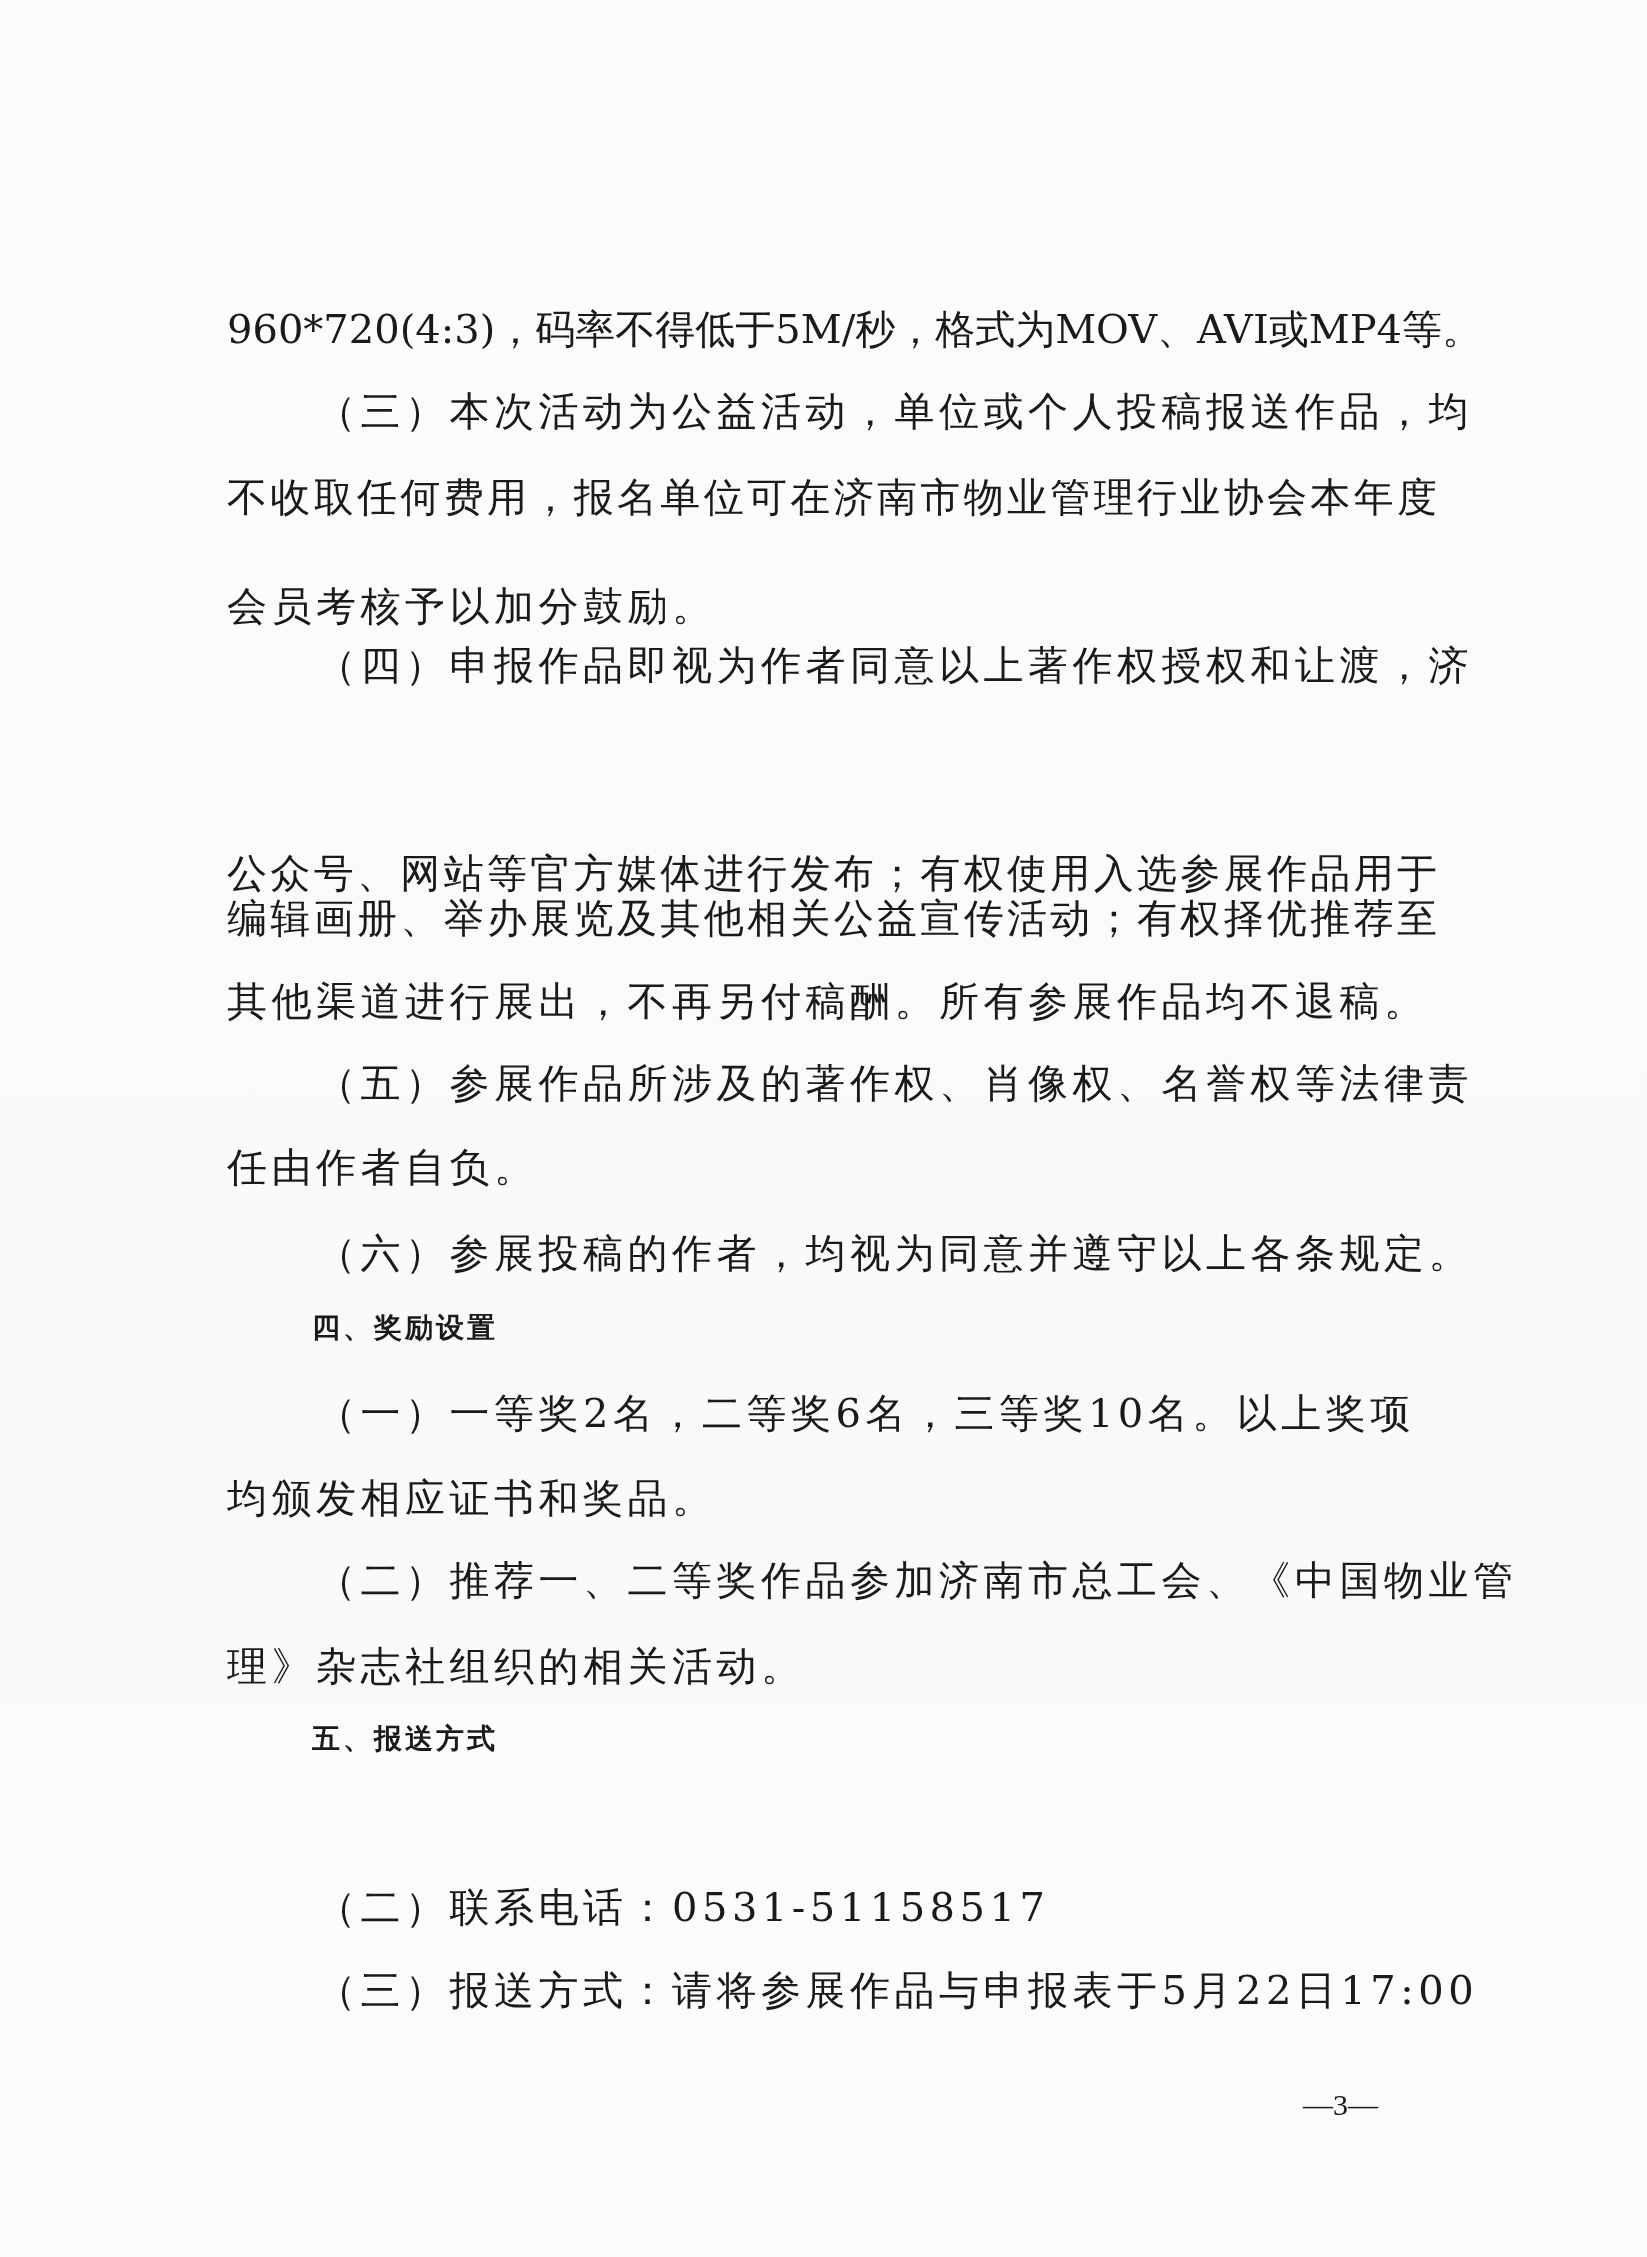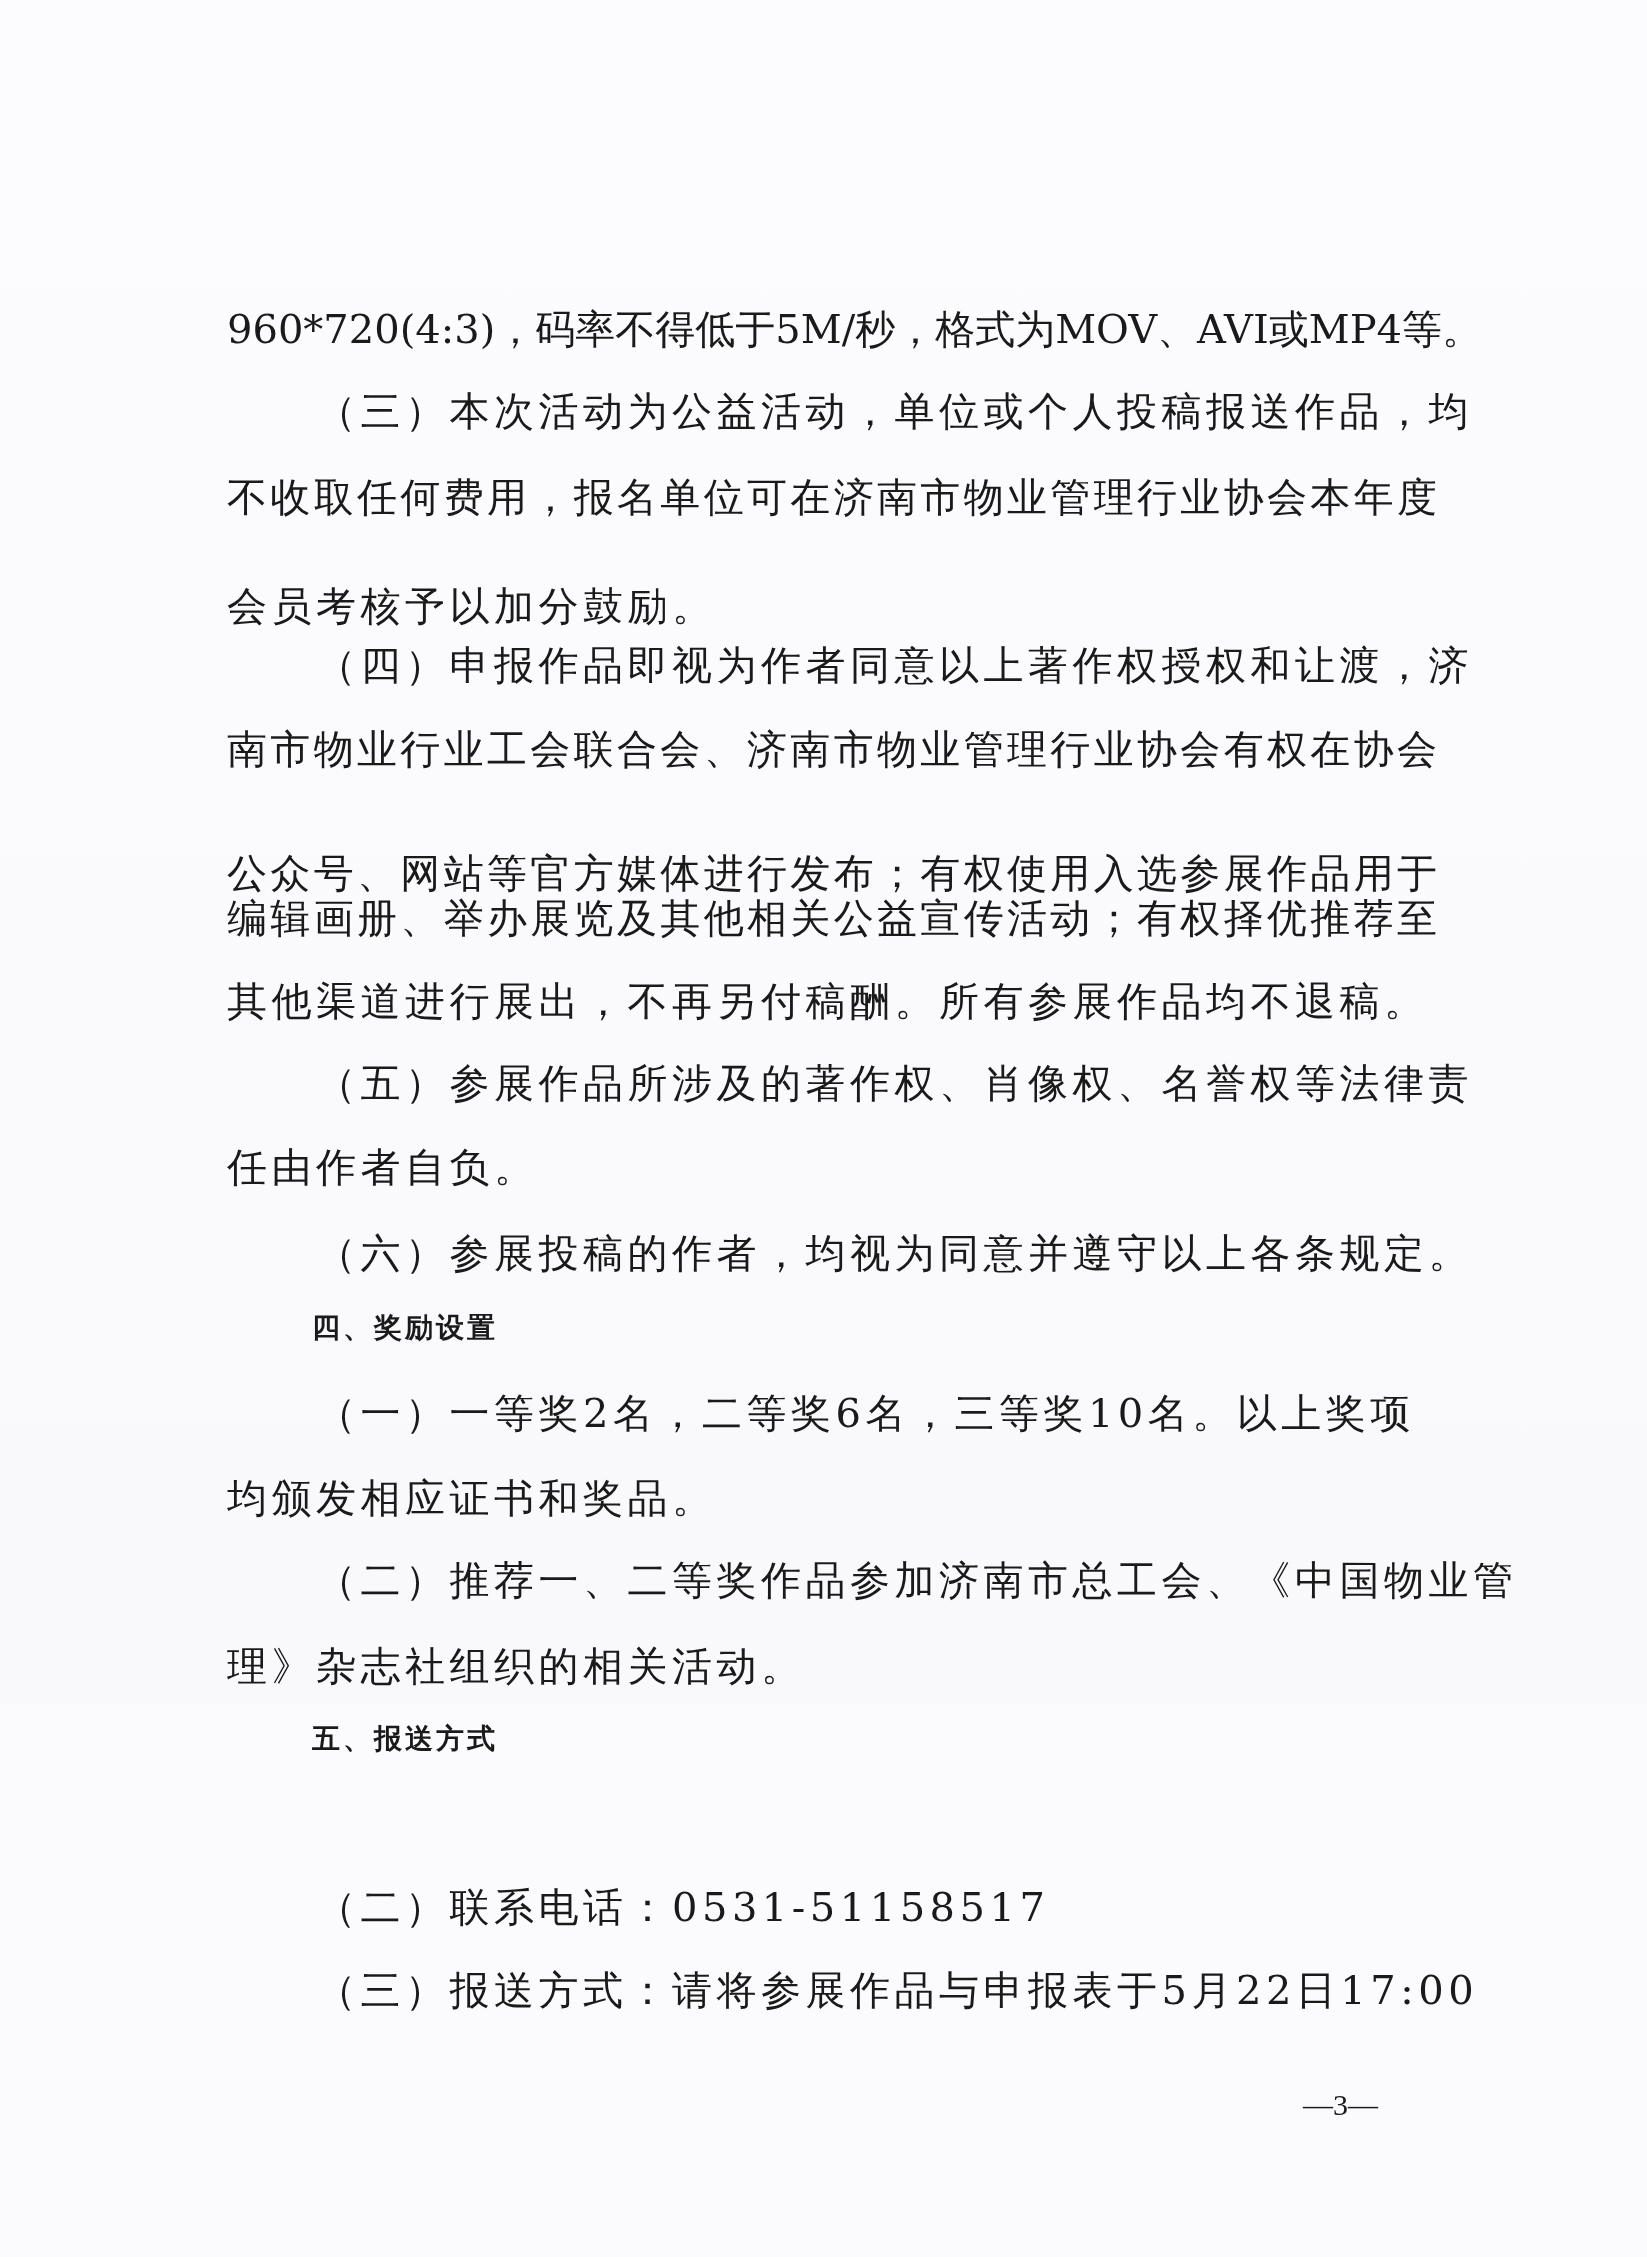--- a/index.html
+++ b/index.html
@@ -61,21 +61,20 @@
 
 <div class="page">
 
   <div class="line justify" style="top:299px">960*720(4:3)，码率不得低于5M/秒，格式为MOV、AVI或MP4等。</div>
 
   <div class="line indent" style="top:381px">（三）本次活动为公益活动，单位或个人投稿报送作品，均</div>
   <div class="line justify" style="top:467px">不收取任何费用，报名单位可在济南市物业管理行业协会本年度</div>
   <div class="line" style="top:576px">会员考核予以加分鼓励。</div>
 
   <div class="line indent" style="top:635px">（四）申报作品即视为作者同意以上著作权授权和让渡，济</div>
-  <div class="line justify" style="top:719px">南市物业行业工会联合会、济南市物业管理行业协会有权在协会</div>
   <div class="line justify" style="top:843px">公众号、网站等官方媒体进行发布；有权使用入选参展作品用于</div>
   <div class="line justify" style="top:888px">编辑画册、举办展览及其他相关公益宣传活动；有权择优推荐至</div>
   <div class="line indent" style="top:1053px">（五）参展作品所涉及的著作权、肖像权、名誉权等法律责</div>
 
   <div class="line" style="top:971px">其他渠道进行展出，不再另付稿酬。所有参展作品均不退稿。</div>
   <div class="line" style="top:1137px">任由作者自负。</div>
 
   <div class="line indent" style="top:1223px">（六）参展投稿的作者，均视为同意并遵守以上各条规定。</div>
 
   <div class="line heading" style="top:1298px">四、奖励设置</div>

